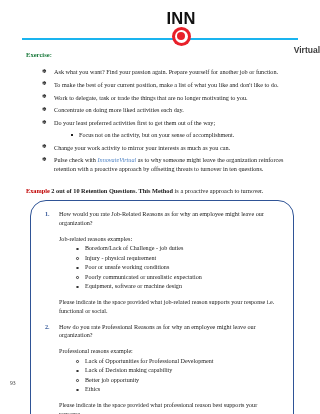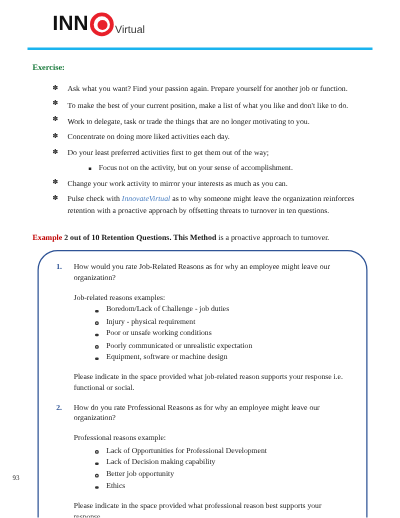--- a/index.html
+++ b/index.html
@@ -26,20 +26,21 @@
   
   .header {
     padding: 10px 0 0 42px;
     height: 32px;
     box-sizing: border-box;
   }
   .logo {
     display: flex;
     align-items: center;
     line-height: 1;
+    flex-direction: column;
   }
   .logo-text {
     font-family: "Liberation Sans", sans-serif;
     font-weight: bold;
     font-size: 16.5px;
     letter-spacing: 0.2px;
     color: #111111;
   }
   .logo-mark {
     position: relative;
@@ -67,21 +68,21 @@
   .logo-mark .ring-dot {
     position: absolute;
     left: 5.5px; top: 5.5px;
     width: 8px; height: 8px;
     border-radius: 50%;
     background: #e8202a;
   }
   .logo-suffix {
     font-family: "Liberation Sans", sans-serif;
     font-size: 8.5px;
-    font-weight: normal;
+    font-weight: bold;
     color: #3c3c3c;
     align-self: flex-end;
     padding-bottom: 1.5px;
   }
 
   .rule {
     margin: 6px 22px 0 22px;
     height: 1.6px;
     background: #1ab4ef;
   }

